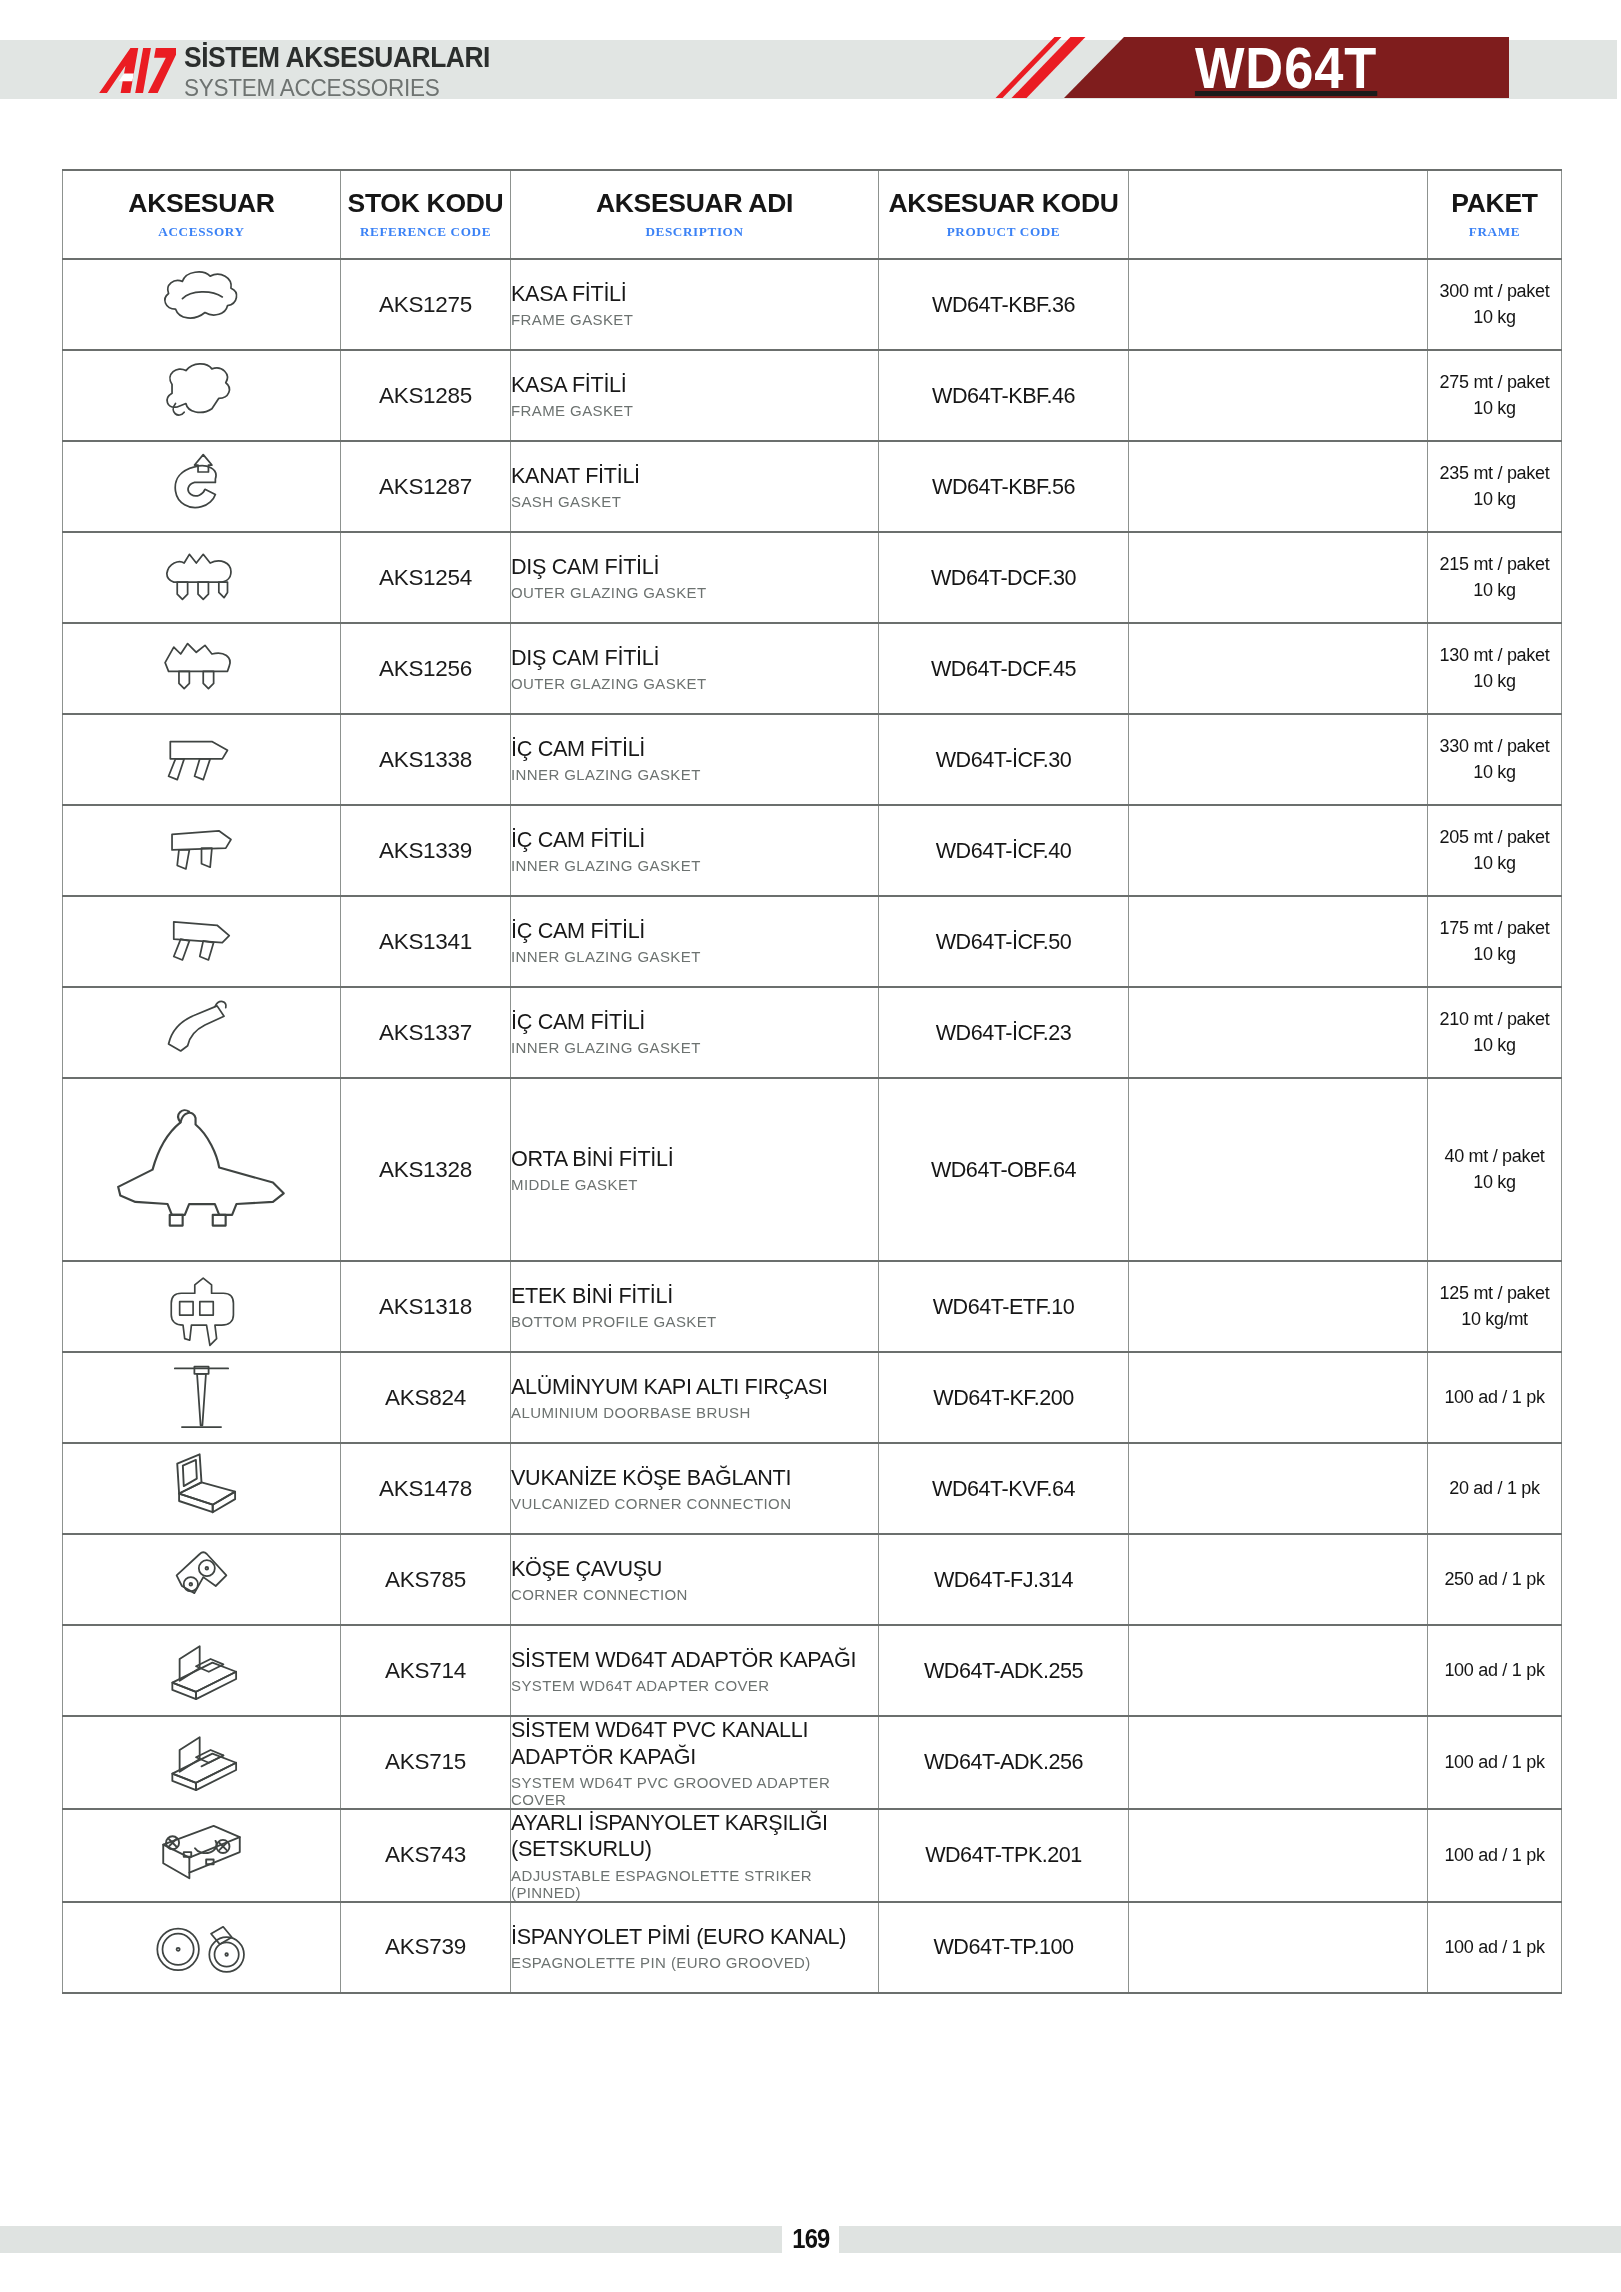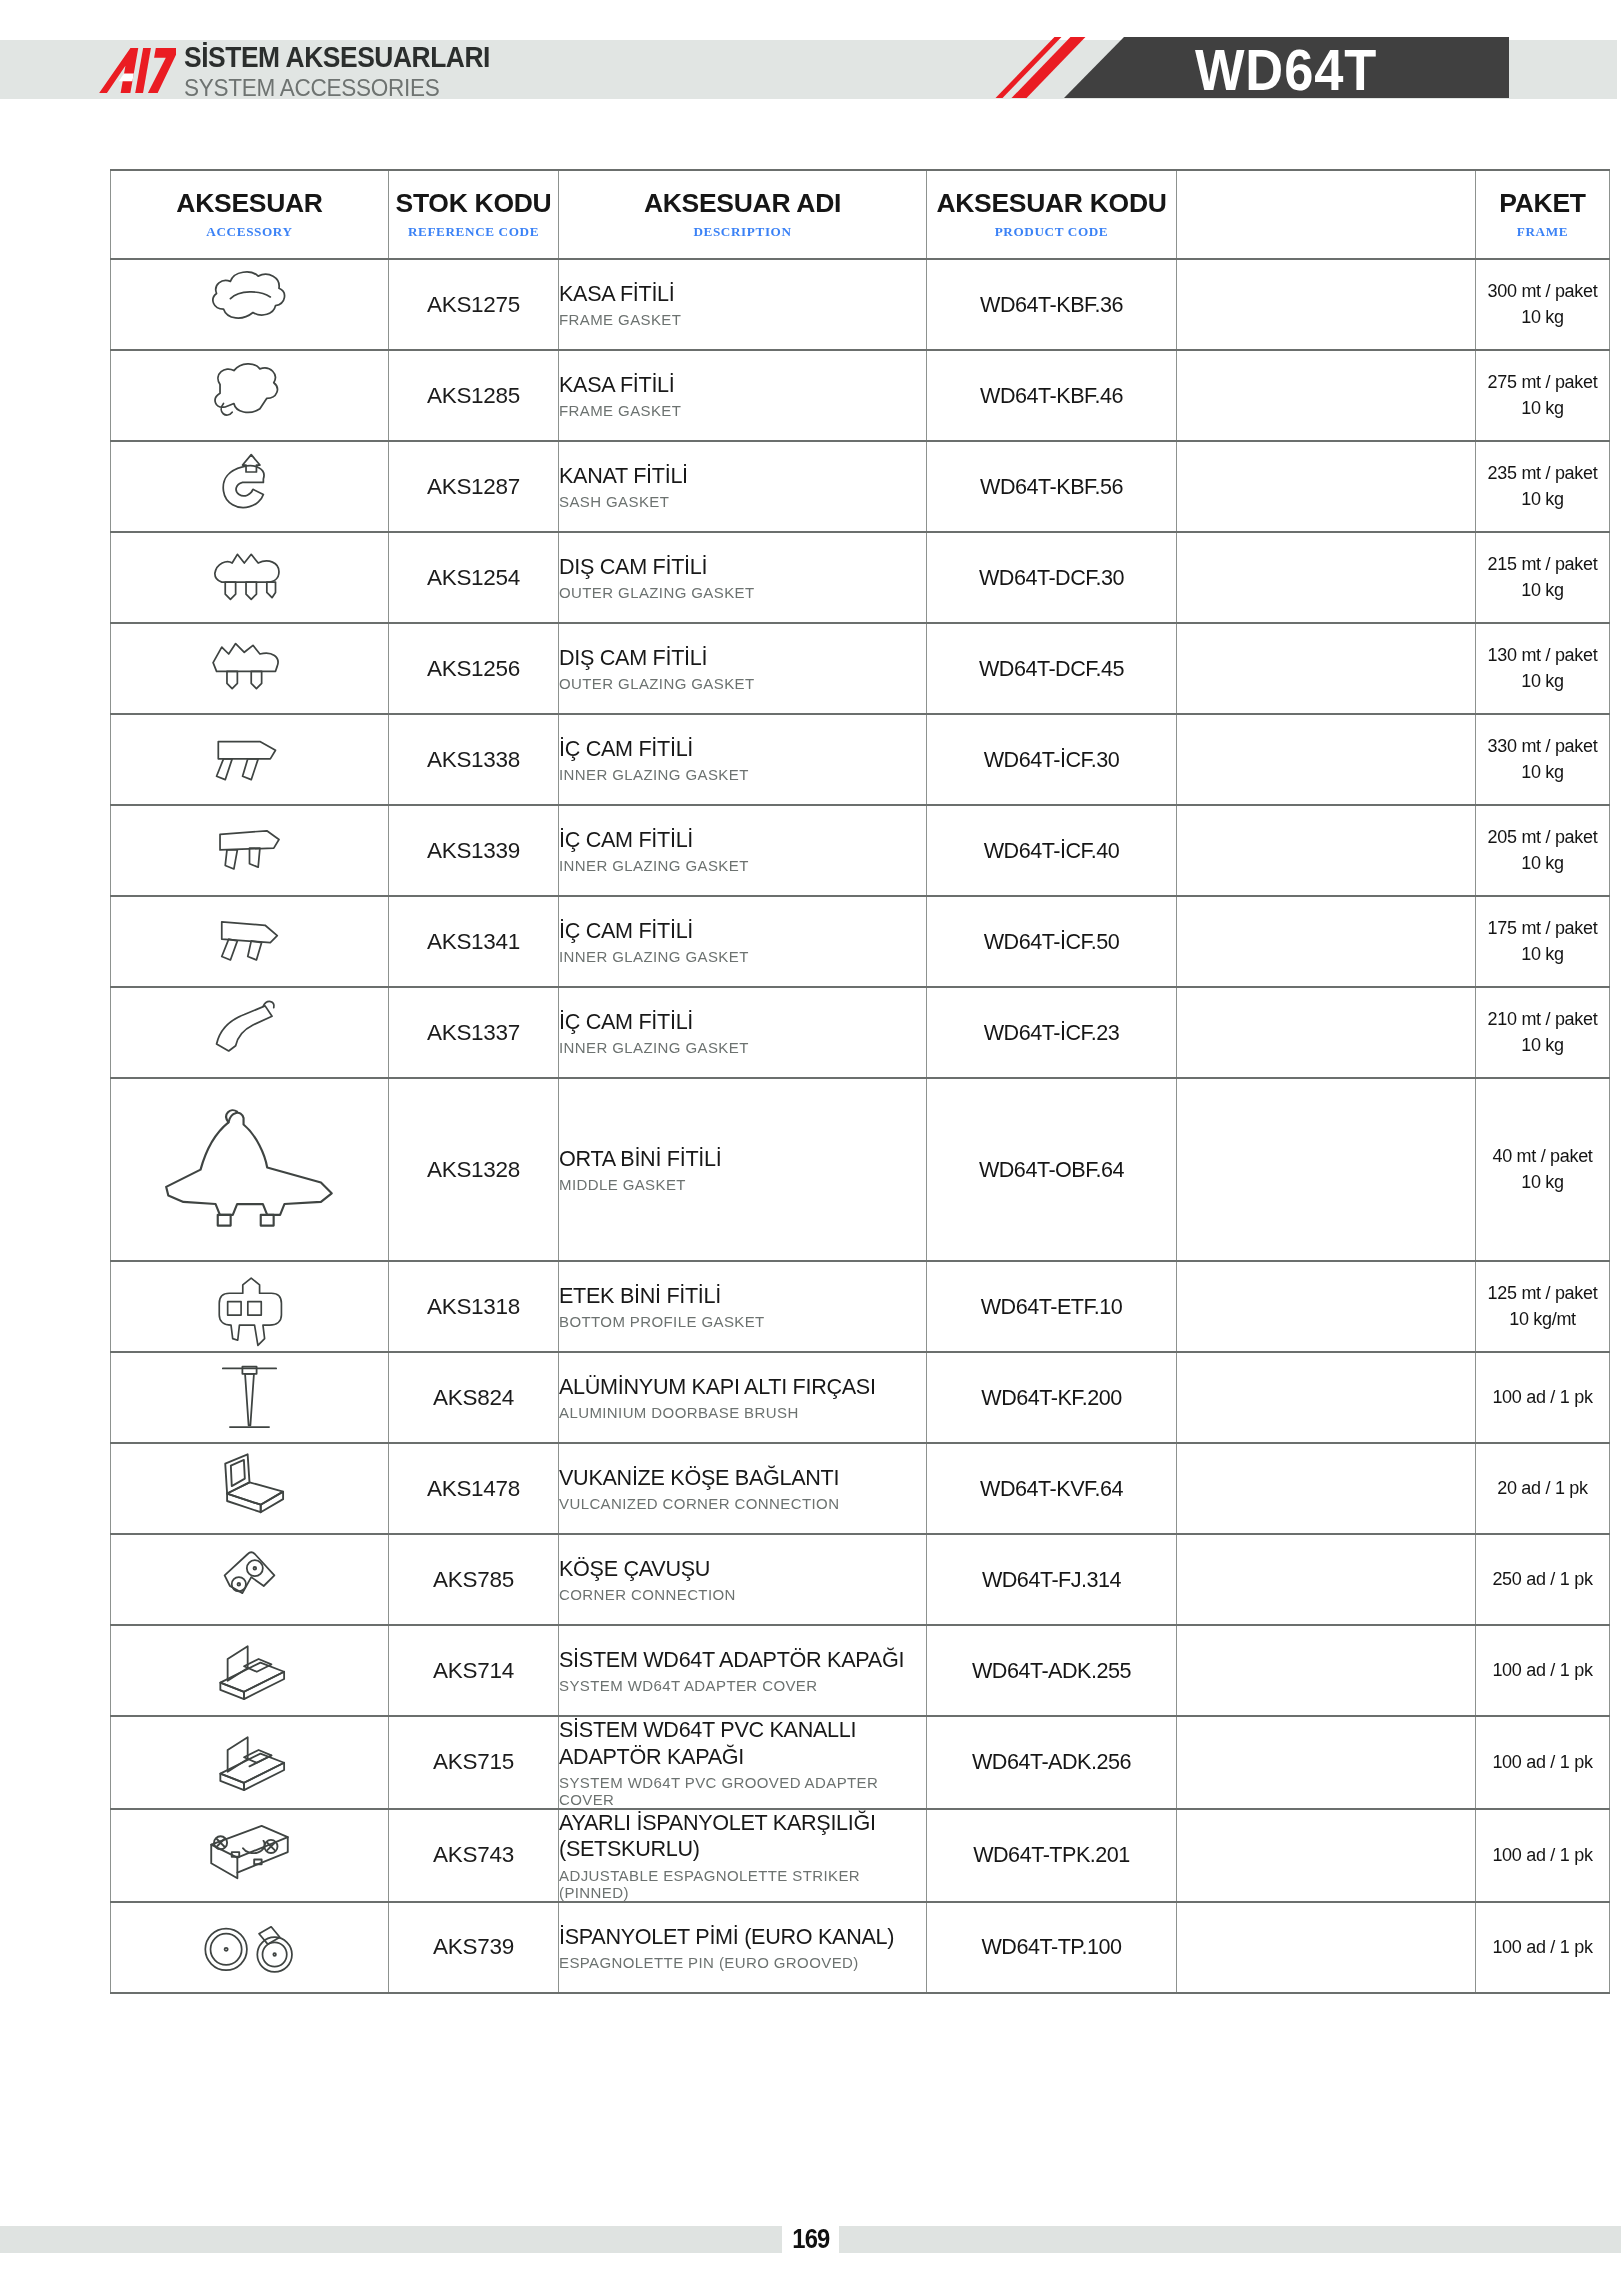--- a/index.html
+++ b/index.html
@@ -14,35 +14,35 @@
   .brand{position:absolute;left:184px;top:41px;}
   .brand-title{
     font-size:30px;font-weight:bold;color:#2b2e2d;letter-spacing:-0.5px;
     transform:scaleX(.88);transform-origin:left top;white-space:nowrap;line-height:32px;
   }
   .brand-sub{
     font-size:24.5px;color:#6e7371;letter-spacing:-0.3px;
     transform:scaleX(.92);transform-origin:left top;white-space:nowrap;line-height:27.4px;margin-top:1px;
   }
   .banner{
-    position:absolute;left:1064px;top:37px;width:445px;height:61px;background:#404040;
+    position:absolute;left:1064px;top:37px;width:445px;height:61px;background:#7f1d1d;
     clip-path:polygon(60px 0,100% 0,100% 100%,0 100%);
-    display:flex;align-items:flex-start;justify-content:center;
+    display:flex;align-items:center;justify-content:center;text-decoration:underline;
   }
   .banner-text{
     color:#ffffff;font-size:57px;font-weight:bold;letter-spacing:1px;
     transform:scaleX(.92);white-space:nowrap;
   }
   .stripe{position:absolute;top:37px;height:61px;background:#ea1c22;transform:skewX(-44deg);}
   .stripe-a{left:1025px;width:6.9px;}
   .stripe-b{left:1041px;width:14.7px;}
   
   #acc-table{
     position:absolute;left:62px;top:169px;width:1499px;
-    border-collapse:collapse;table-layout:fixed;margin-left:48px;
+    border-collapse:collapse;table-layout:fixed;
   }
   #acc-table th,#acc-table td{
     border-left:1.5px solid #8d928f;border-right:1.5px solid #8d928f;
     border-top:2.5px solid #6b6f6d;border-bottom:2.5px solid #6b6f6d;
     padding:0;vertical-align:middle;overflow:hidden;
   }
   #acc-table thead tr{height:89px;}
   #acc-table tbody tr{height:91px;}
   #acc-table tbody tr.tall{height:183px;}
   .th-wrap{text-align:center;}

